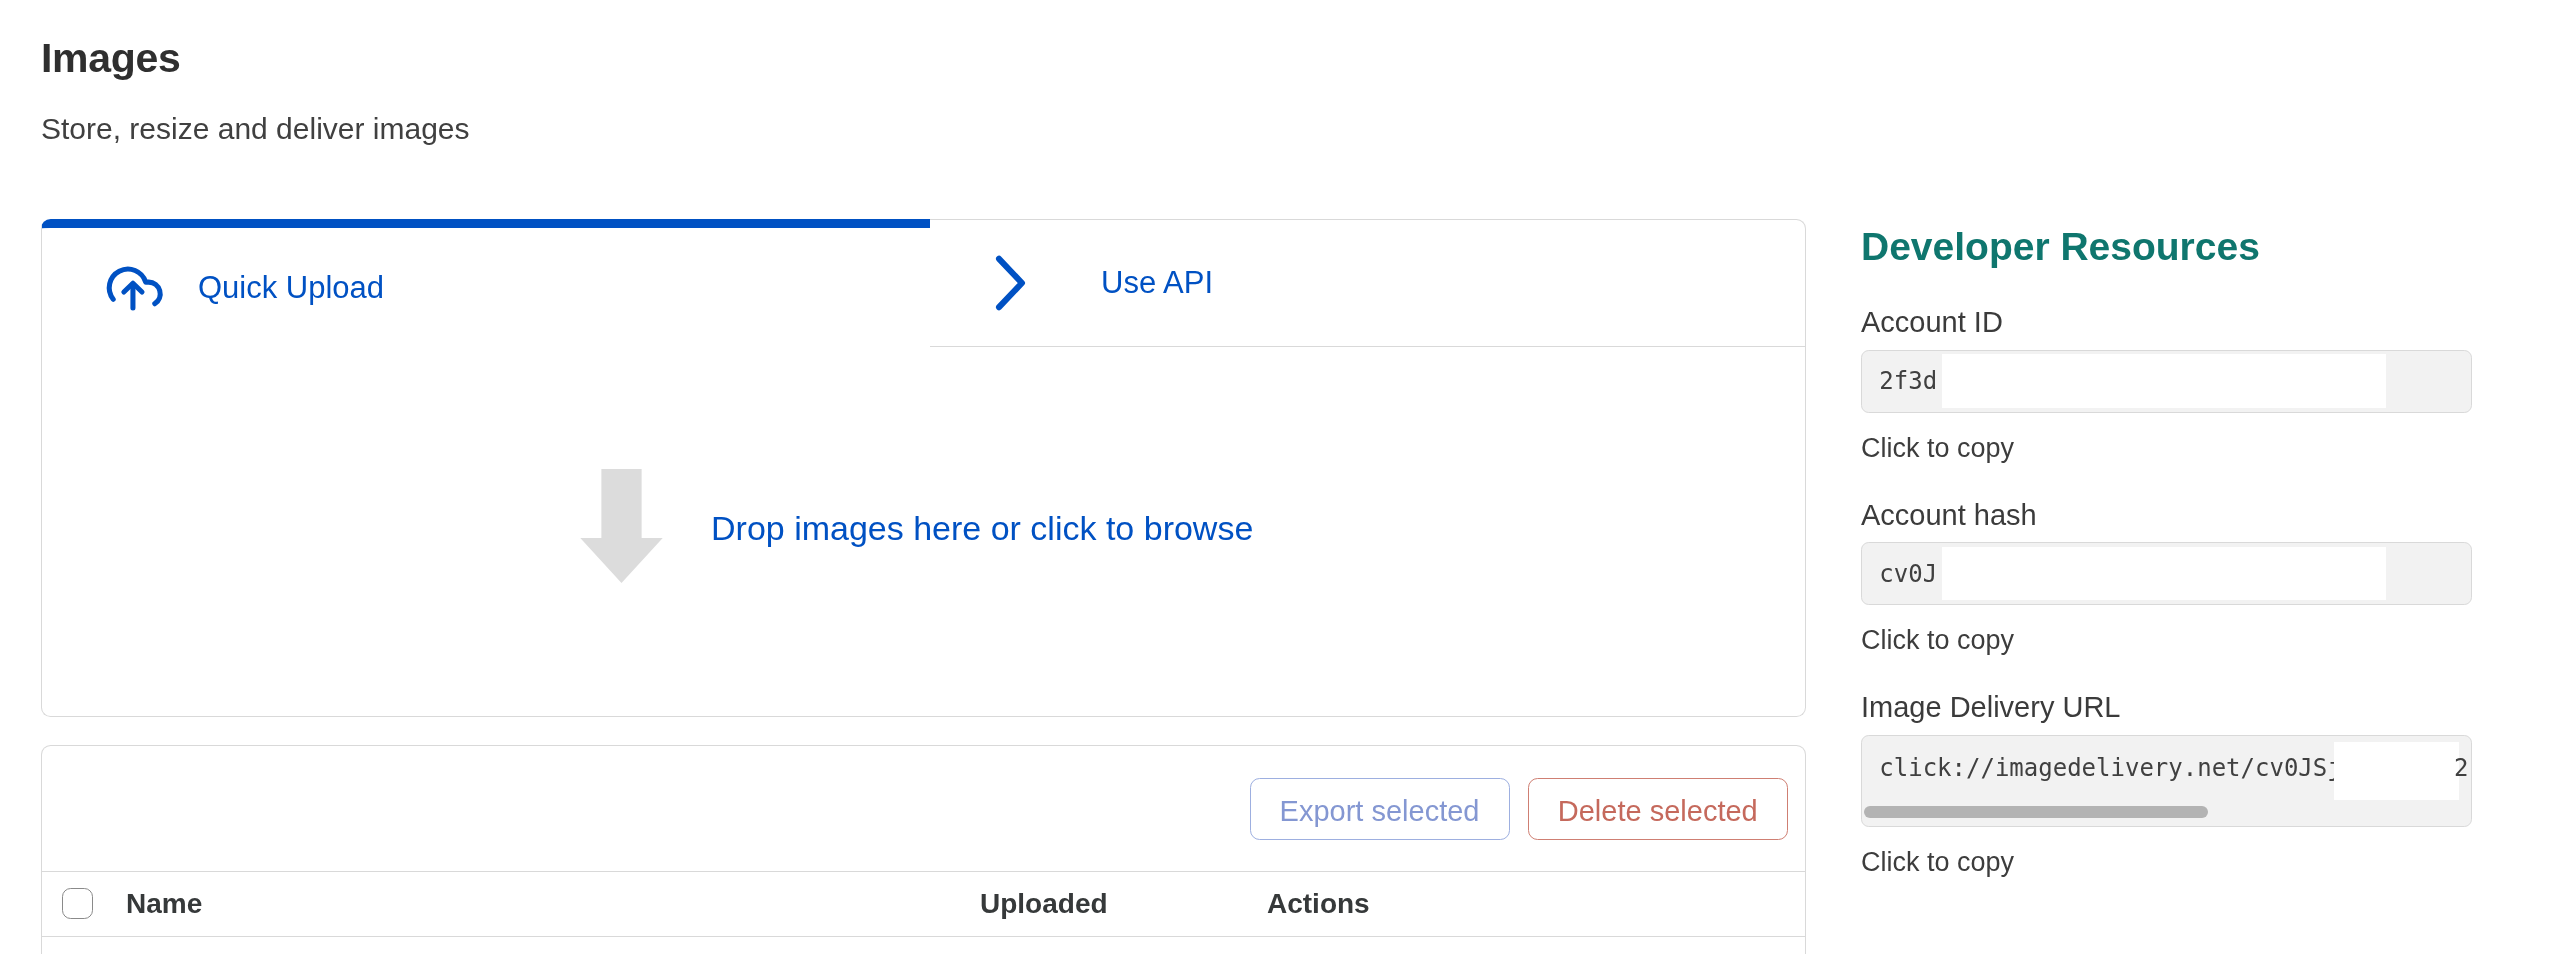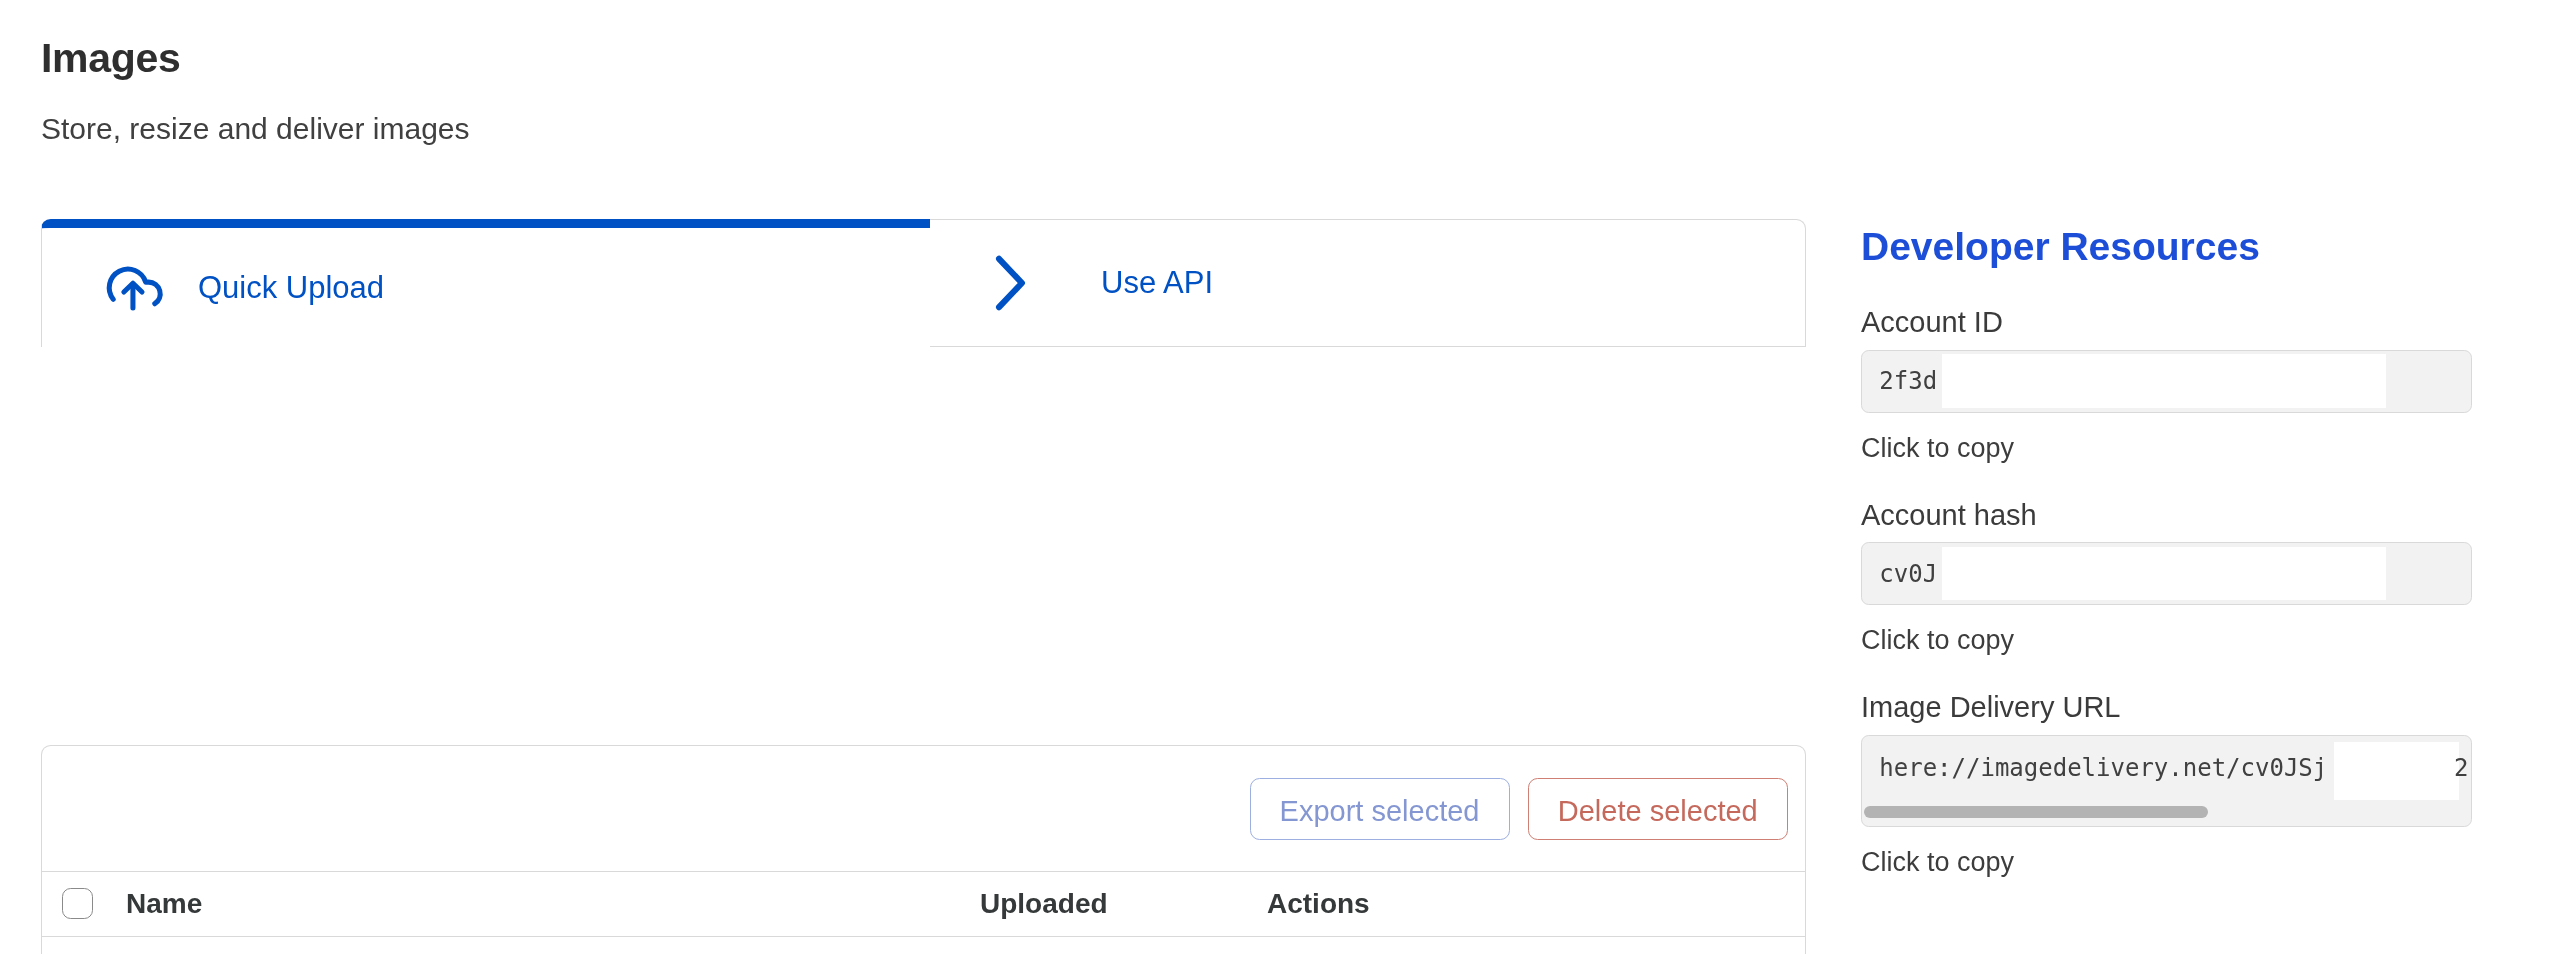--- a/index.html
+++ b/index.html
@@ -41,21 +41,21 @@
   .thead{position:relative;height:65px;box-sizing:border-box;border-bottom:1.9px solid #d9d9d9;}
   .checkbox{position:absolute;left:20px;top:16.4px;width:31px;height:31px;box-sizing:border-box;
             border:1.9px solid #8a8a8a;border-radius:8.7px;background:#fff;cursor:pointer;}
   .th{position:absolute;top:50%;transform:translateY(-50%);font-size:28px;font-weight:700;color:#36393a;}
   .th-name{left:84px;}
   .th-uploaded{left:938px;}
   .th-actions{left:1225px;}
 
   
   .sidebar{position:absolute;left:1861px;top:223px;width:611px;}
-  .sidebar-title{margin:0 0 35px 0;font-size:39px;line-height:47px;font-weight:600;color:#1d4ed8;}
+  .sidebar-title{margin:0 0 35px 0;font-size:39px;line-height:47px;font-weight:600;color:#0f766e;}
   .res-label{font-size:29px;line-height:35px;margin:0 0 9.6px 0;color:#3b3b3b;}
   .res-field{position:relative;height:63px;box-sizing:border-box;margin:0 0 19px 0;overflow:hidden;
              background:#f2f2f2;border:1.9px solid #d9d9d9;border-radius:7.7px;cursor:pointer;
              display:flex;align-items:center;}
   .res-value{padding-left:17.3px;font-family:"DejaVu Sans Mono",monospace;font-size:24px;color:#404040;white-space:nowrap;}
   .redact{position:absolute;top:3.8px;bottom:3.8px;background:#fff;}
   .redact-a{left:80px;width:444px;}
   .res-field-url{height:92px;display:block;}
   .res-field-url .res-value{display:inline-block;padding-top:15.4px;line-height:35px;}
   .redact-url{top:5.8px;height:58px;left:472px;width:125px;bottom:auto;}
@@ -83,20 +83,26 @@
       <span class="tab-label">Quick Upload</span>
     </div>
     <div class="tab tab-api">
       <svg class="tab-icon" width="31" height="56" viewBox="0 0 12 22" fill="none" stroke="#0051c3" stroke-width="2.4" stroke-linecap="round" stroke-linejoin="round">
         <polyline points="1.5 1.5 10.5 11 1.5 20.5"></polyline>
       </svg>
       <span class="tab-label">Use API</span>
     </div>
   </div>
 
+  <div class="dropzone">
+    <svg class="drop-arrow" width="83" height="115" viewBox="0 0 86 120">
+      <path d="M22 0 H64 V72 H86 L43 119 L0 72 H22 Z" fill="#dcdcdc"></path>
+    </svg>
+    <span class="drop-text">Drop images here or click to browse</span>
+  </div>
 
   <div class="table-card">
     <div class="toolbar">
       <button class="btn btn-export">Export selected</button>
       <button class="btn btn-delete">Delete selected</button>
     </div>
     <div class="thead">
       <span class="checkbox"></span>
       <span class="th th-name">Name</span>
       <span class="th th-uploaded">Uploaded</span>
@@ -116,21 +122,21 @@
 
     <p class="res-label">Account hash</p>
     <div class="res-field">
       <span class="res-value">cv0J</span>
       <span class="redact redact-a"></span>
     </div>
     <p class="res-hint">Click to copy</p>
 
     <p class="res-label">Image Delivery URL</p>
     <div class="res-field res-field-url">
-      <span class="res-value"><span>here://imagedelivery.net/cv0JS</span><span>j</span></span>
+      <span class="res-value"><span>click://imagedelivery.net/cv0JS</span><span>j</span></span>
       <span class="redact redact-url"></span>
       <span class="url-frag">2</span>
       <span class="h-scrollbar"></span>
     </div>
     <p class="res-hint">Click to copy</p>
   </aside>
 
 </div>
 
 

